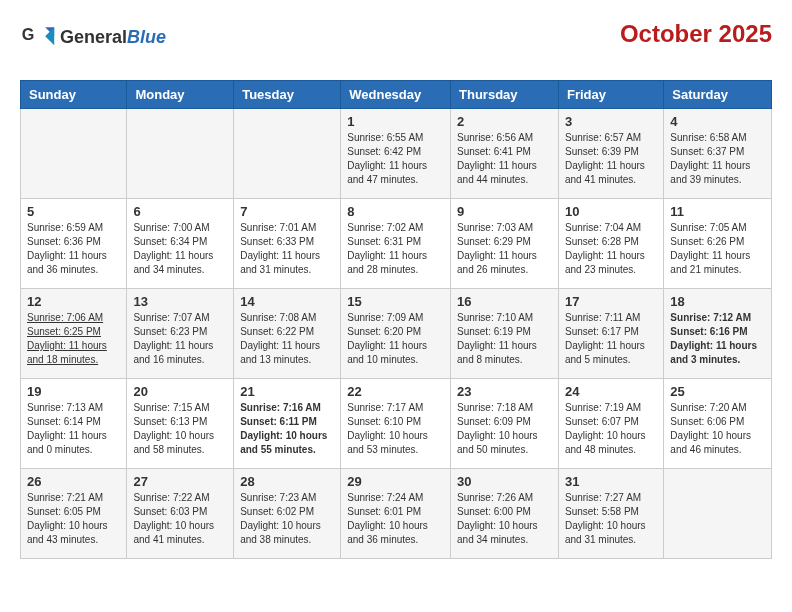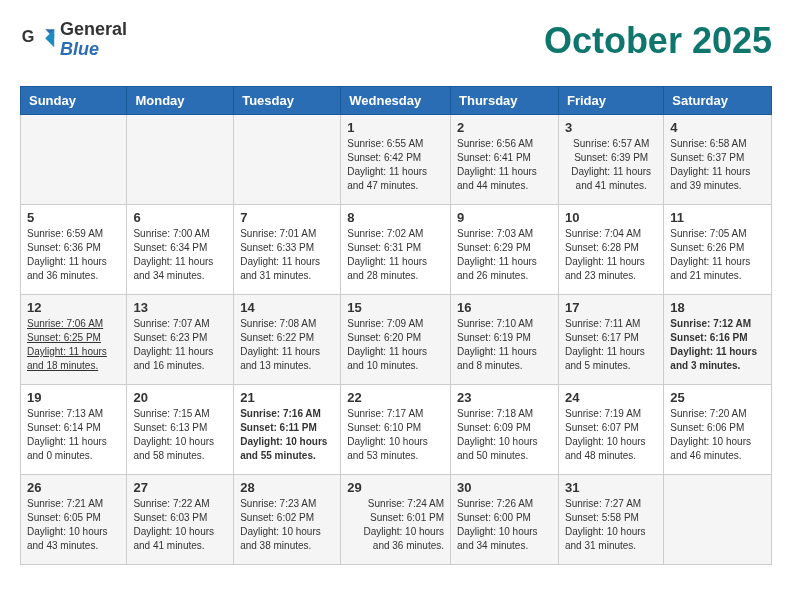--- a/index.html
+++ b/index.html
@@ -15,39 +15,39 @@
       justify-content: space-between;
       align-items: flex-start;
       margin-bottom: 10px;
     }
     .logo {
       display: flex;
       align-items: center;
     }
     .logo-text {
       display: flex;
-      flex-direction: column;
+      flex-direction: row;
       font-size: 18px;
       font-weight: bold;
       line-height: 1.1;
     }
     .logo-text span:first-child { color: #333; }
     .logo-text span:last-child { color: #2a6db5; font-style: italic; }
     .logo-icon {
       width: 36px;
       height: 36px;
       margin-right: 4px;
     }
     .title-area {
       text-align: right;
     }
     .month-title {
-      font-size: 36px;
+      font-size: 24px;
       font-weight: bold;
-      color: #0f766e;
+      color: #b91c1c;
     }
     .location {
       font-size: 16px;
       color: #555;
     }
     .calendar {
       width: 100%;
       border-collapse: collapse;
       border: 1px solid #ccc;
       margin-top: 24px;
@@ -131,21 +131,21 @@
         </td>
         <td>
           <div class="day-num">2</div>
           <div class="day-info" style="white-space: pre-line;">Sunrise: 6:56 AM
 Sunset: 6:41 PM
 Daylight: 11 hours
 and 44 minutes.</div>
         </td>
         <td>
           <div class="day-num">3</div>
-          <div class="day-info" style="white-space: pre-line; text-align: center;">Sunrise: 6:57 AM
+          <div class="day-info" style="white-space: pre-line;">Sunrise: 6:57 AM
 Sunset: 6:39 PM
 Daylight: 11 hours
 and 41 minutes.</div>
         </td>
         <td>
           <div class="day-num">4</div>
           <div class="day-info" style="white-space: pre-line;">Sunrise: 6:58 AM
 Sunset: 6:37 PM
 Daylight: 11 hours
 and 39 minutes.</div>
@@ -321,21 +321,21 @@
         </td>
         <td>
           <div class="day-num">28</div>
           <div class="day-info" style="white-space: pre-line;">Sunrise: 7:23 AM
 Sunset: 6:02 PM
 Daylight: 10 hours
 and 38 minutes.</div>
         </td>
         <td>
           <div class="day-num">29</div>
-          <div class="day-info" style="white-space: pre-line; text-align: right;">Sunrise: 7:24 AM
+          <div class="day-info" style="white-space: pre-line;">Sunrise: 7:24 AM
 Sunset: 6:01 PM
 Daylight: 10 hours
 and 36 minutes.</div>
         </td>
         <td>
           <div class="day-num">30</div>
           <div class="day-info" style="white-space: pre-line;">Sunrise: 7:26 AM
 Sunset: 6:00 PM
 Daylight: 10 hours
 and 34 minutes.</div>

